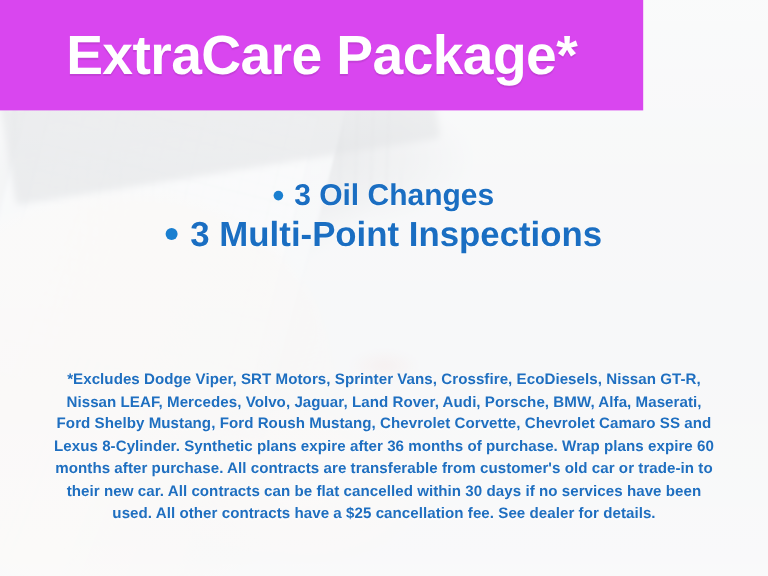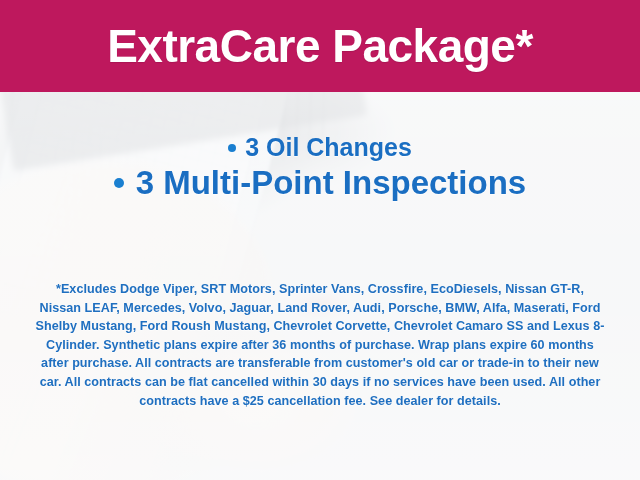--- a/index.html
+++ b/index.html
@@ -188,43 +188,43 @@
       rgba(255,255,255,0.34) 30%,
       rgba(255,255,255,0.30) 62%,
       rgba(255,255,255,0.46) 100%);
   }
 
   
   .header {
     position: absolute;
     left: 0;
     top: 0;
-    width: 640px;
+    width: 536px;
     height: 92px;
-    background: #be185d;
+    background: #d946ef;
     display: flex;
     align-items: center;
     justify-content: center;
     z-index: 5;
   }
   .header-title {
     color: #ffffff;
     font-size: 46px;
     font-weight: bold;
     letter-spacing: -0.5px;
     line-height: 1;
     white-space: nowrap;
     text-shadow: 0 1px 1px rgba(0,0,0,0.10);
   }
 
   
   .content {
     position: absolute;
     left: 0;
-    top: 88px;
+    top: 104px;
     width: 640px;
     height: 308px;
     z-index: 4;
   }
 
   .bullets {
     position: absolute;
     left: 0;
     top: 44px;
     width: 640px;
@@ -241,37 +241,37 @@
     display: inline-block;
     vertical-align: 0.16em;
     background: #1a7fd0;
     border-radius: 50%;
     margin-right: 0.36em;
   }
   .bullet-1 { font-size: 25px; }
   .bullet-1 .dot { width: 8px;  height: 8px; }
   .bullet-2 { font-size: 27px; }
   .bullet-2 .dot { width: 9px;  height: 9px; }
-  .bullet-3 { font-size: 33px; }
+  .bullet-3 { font-size: 29px; }
   .bullet-3 .dot { width: 10px; height: 10px; }
 
   .fineprint {
     position: absolute;
     left: 34px;
     top: 192px;
     width: 572px;
     text-align: center;
     color: #1f6fc0;
     font-size: 12.6px;
     font-weight: bold;
     line-height: 18.6px;
     letter-spacing: 0.04px;
     text-shadow: 0 1px 1px rgba(255,255,255,0.70);
   }
-  .fineprint p { margin: 0; }
+  .fineprint p { margin: 11px; }
 </style>
 </head>
 <body>
 
 <div class="poster">
 
   <div class="bg-photo">
     <div class="bg-layer bg-engine"></div>
     <div class="bg-layer bg-slats"></div>
     <div class="bg-layer bg-screen">

